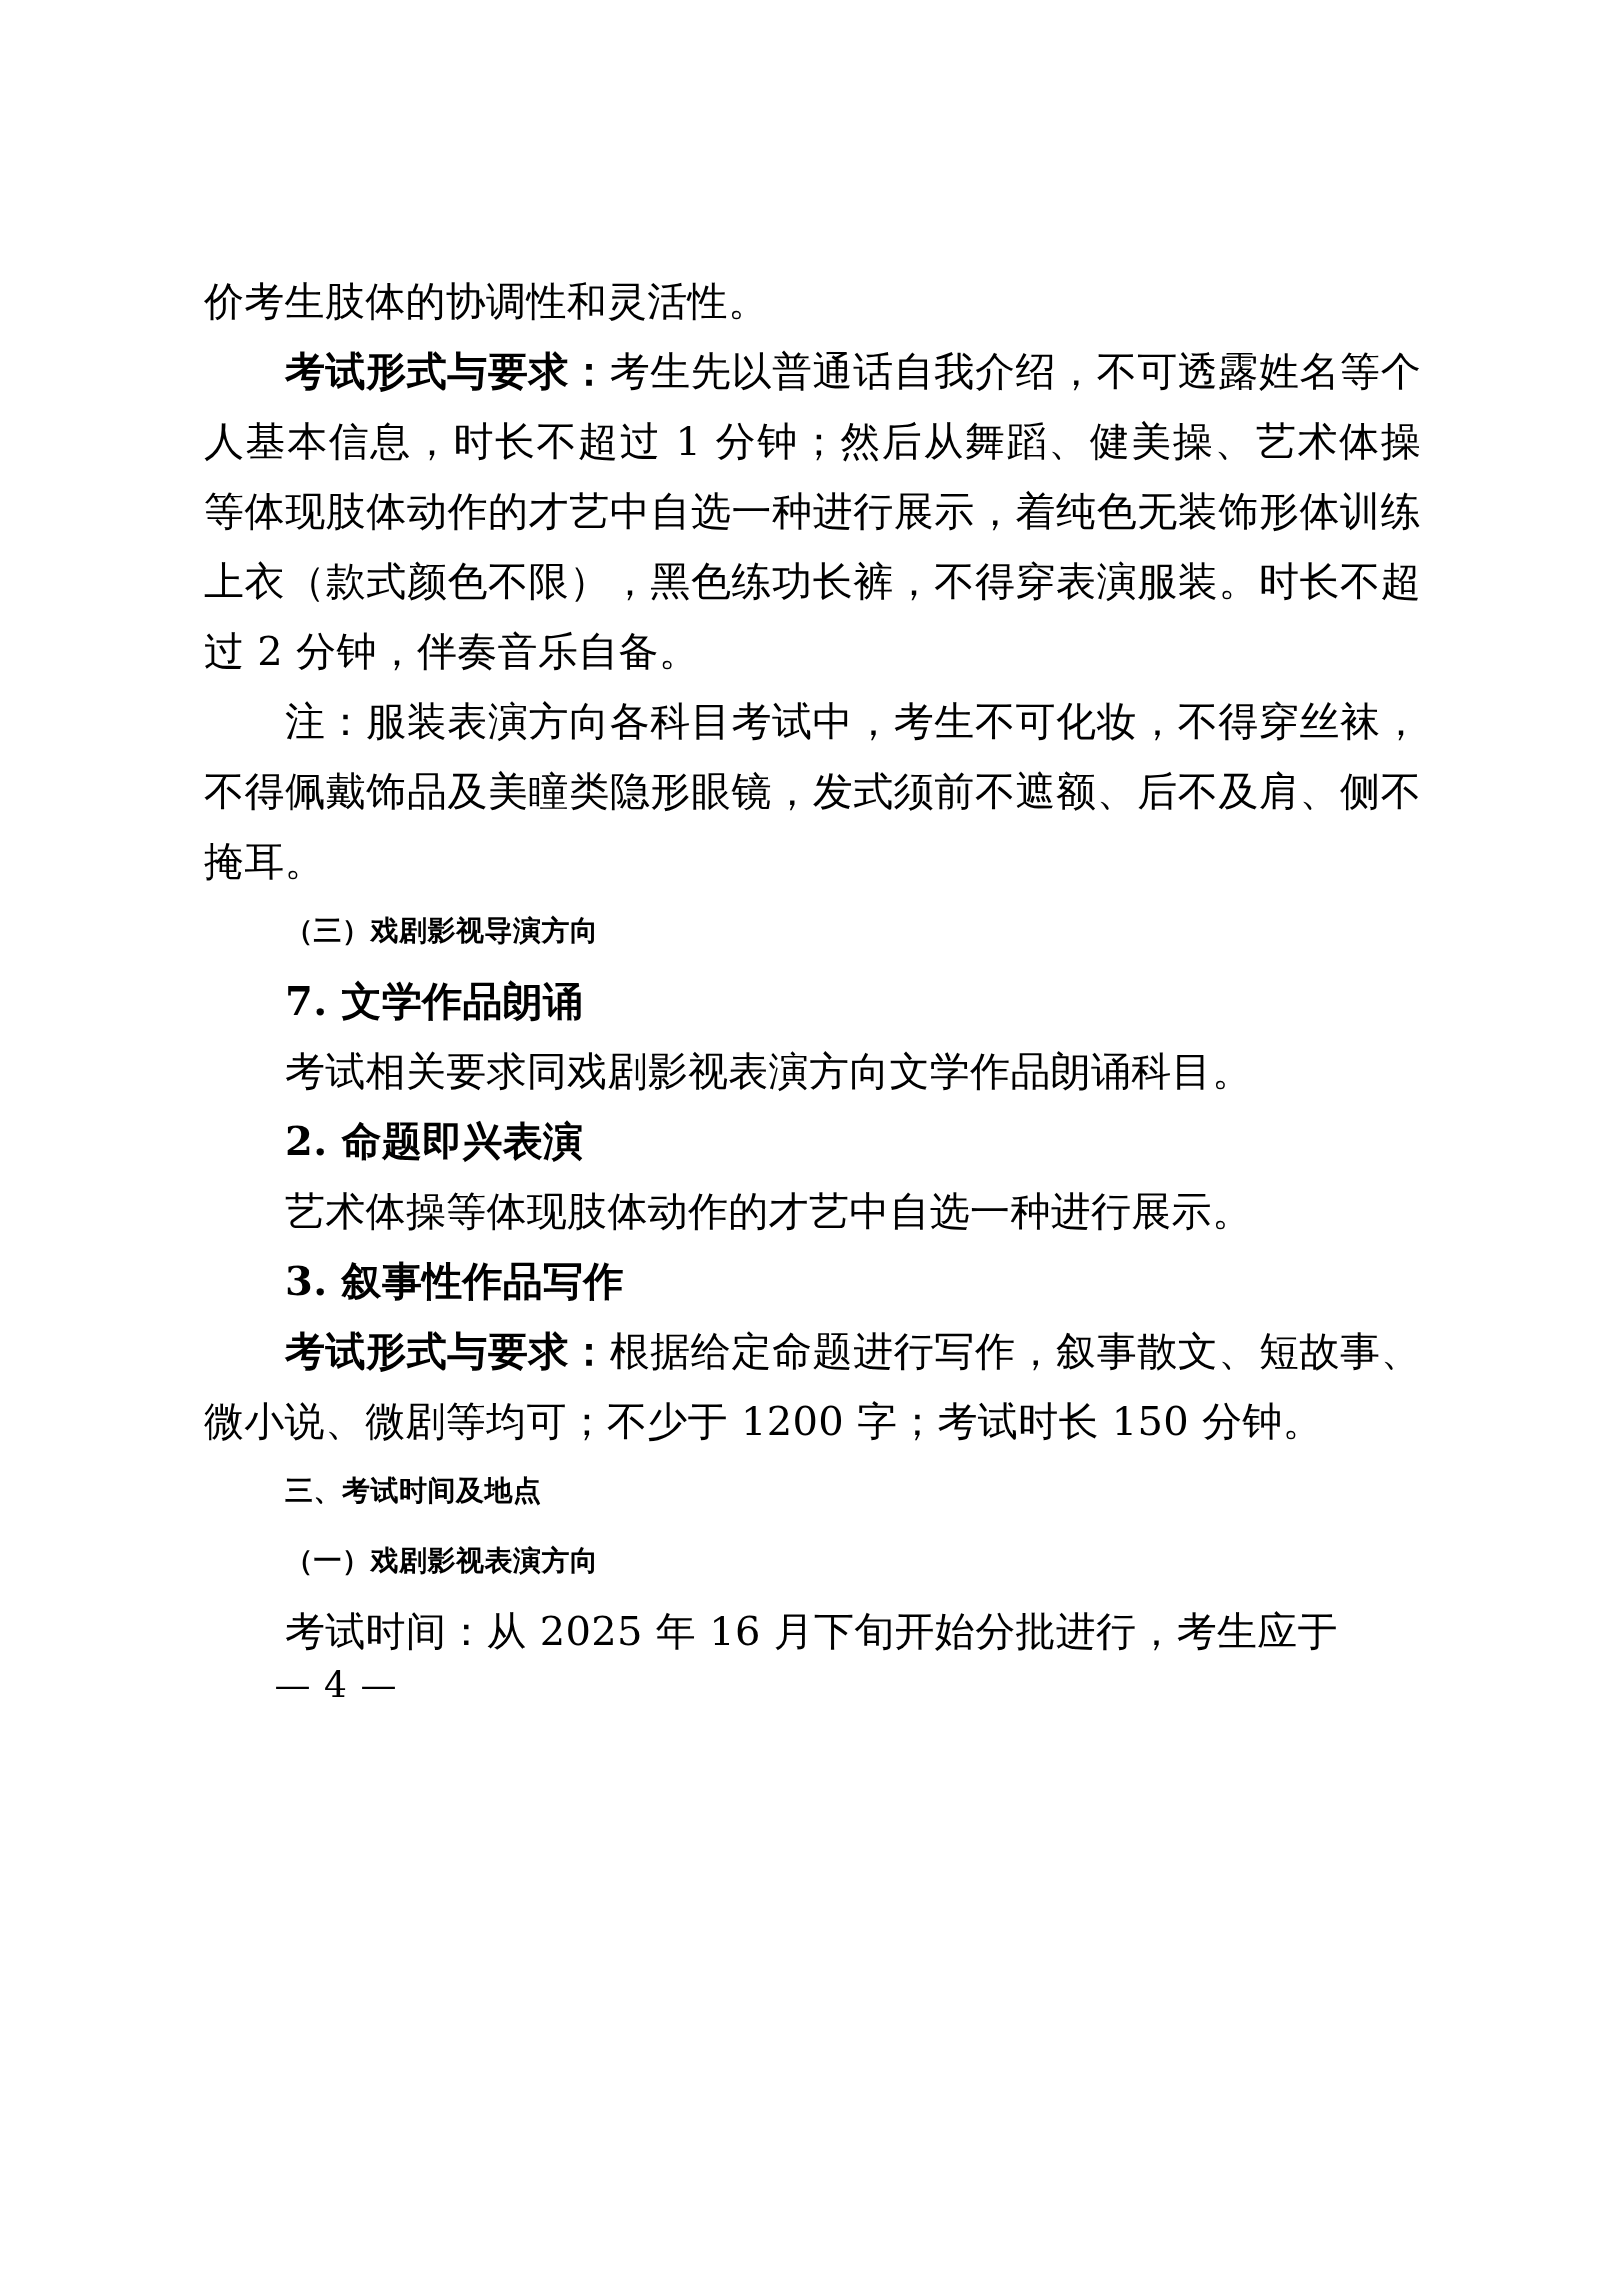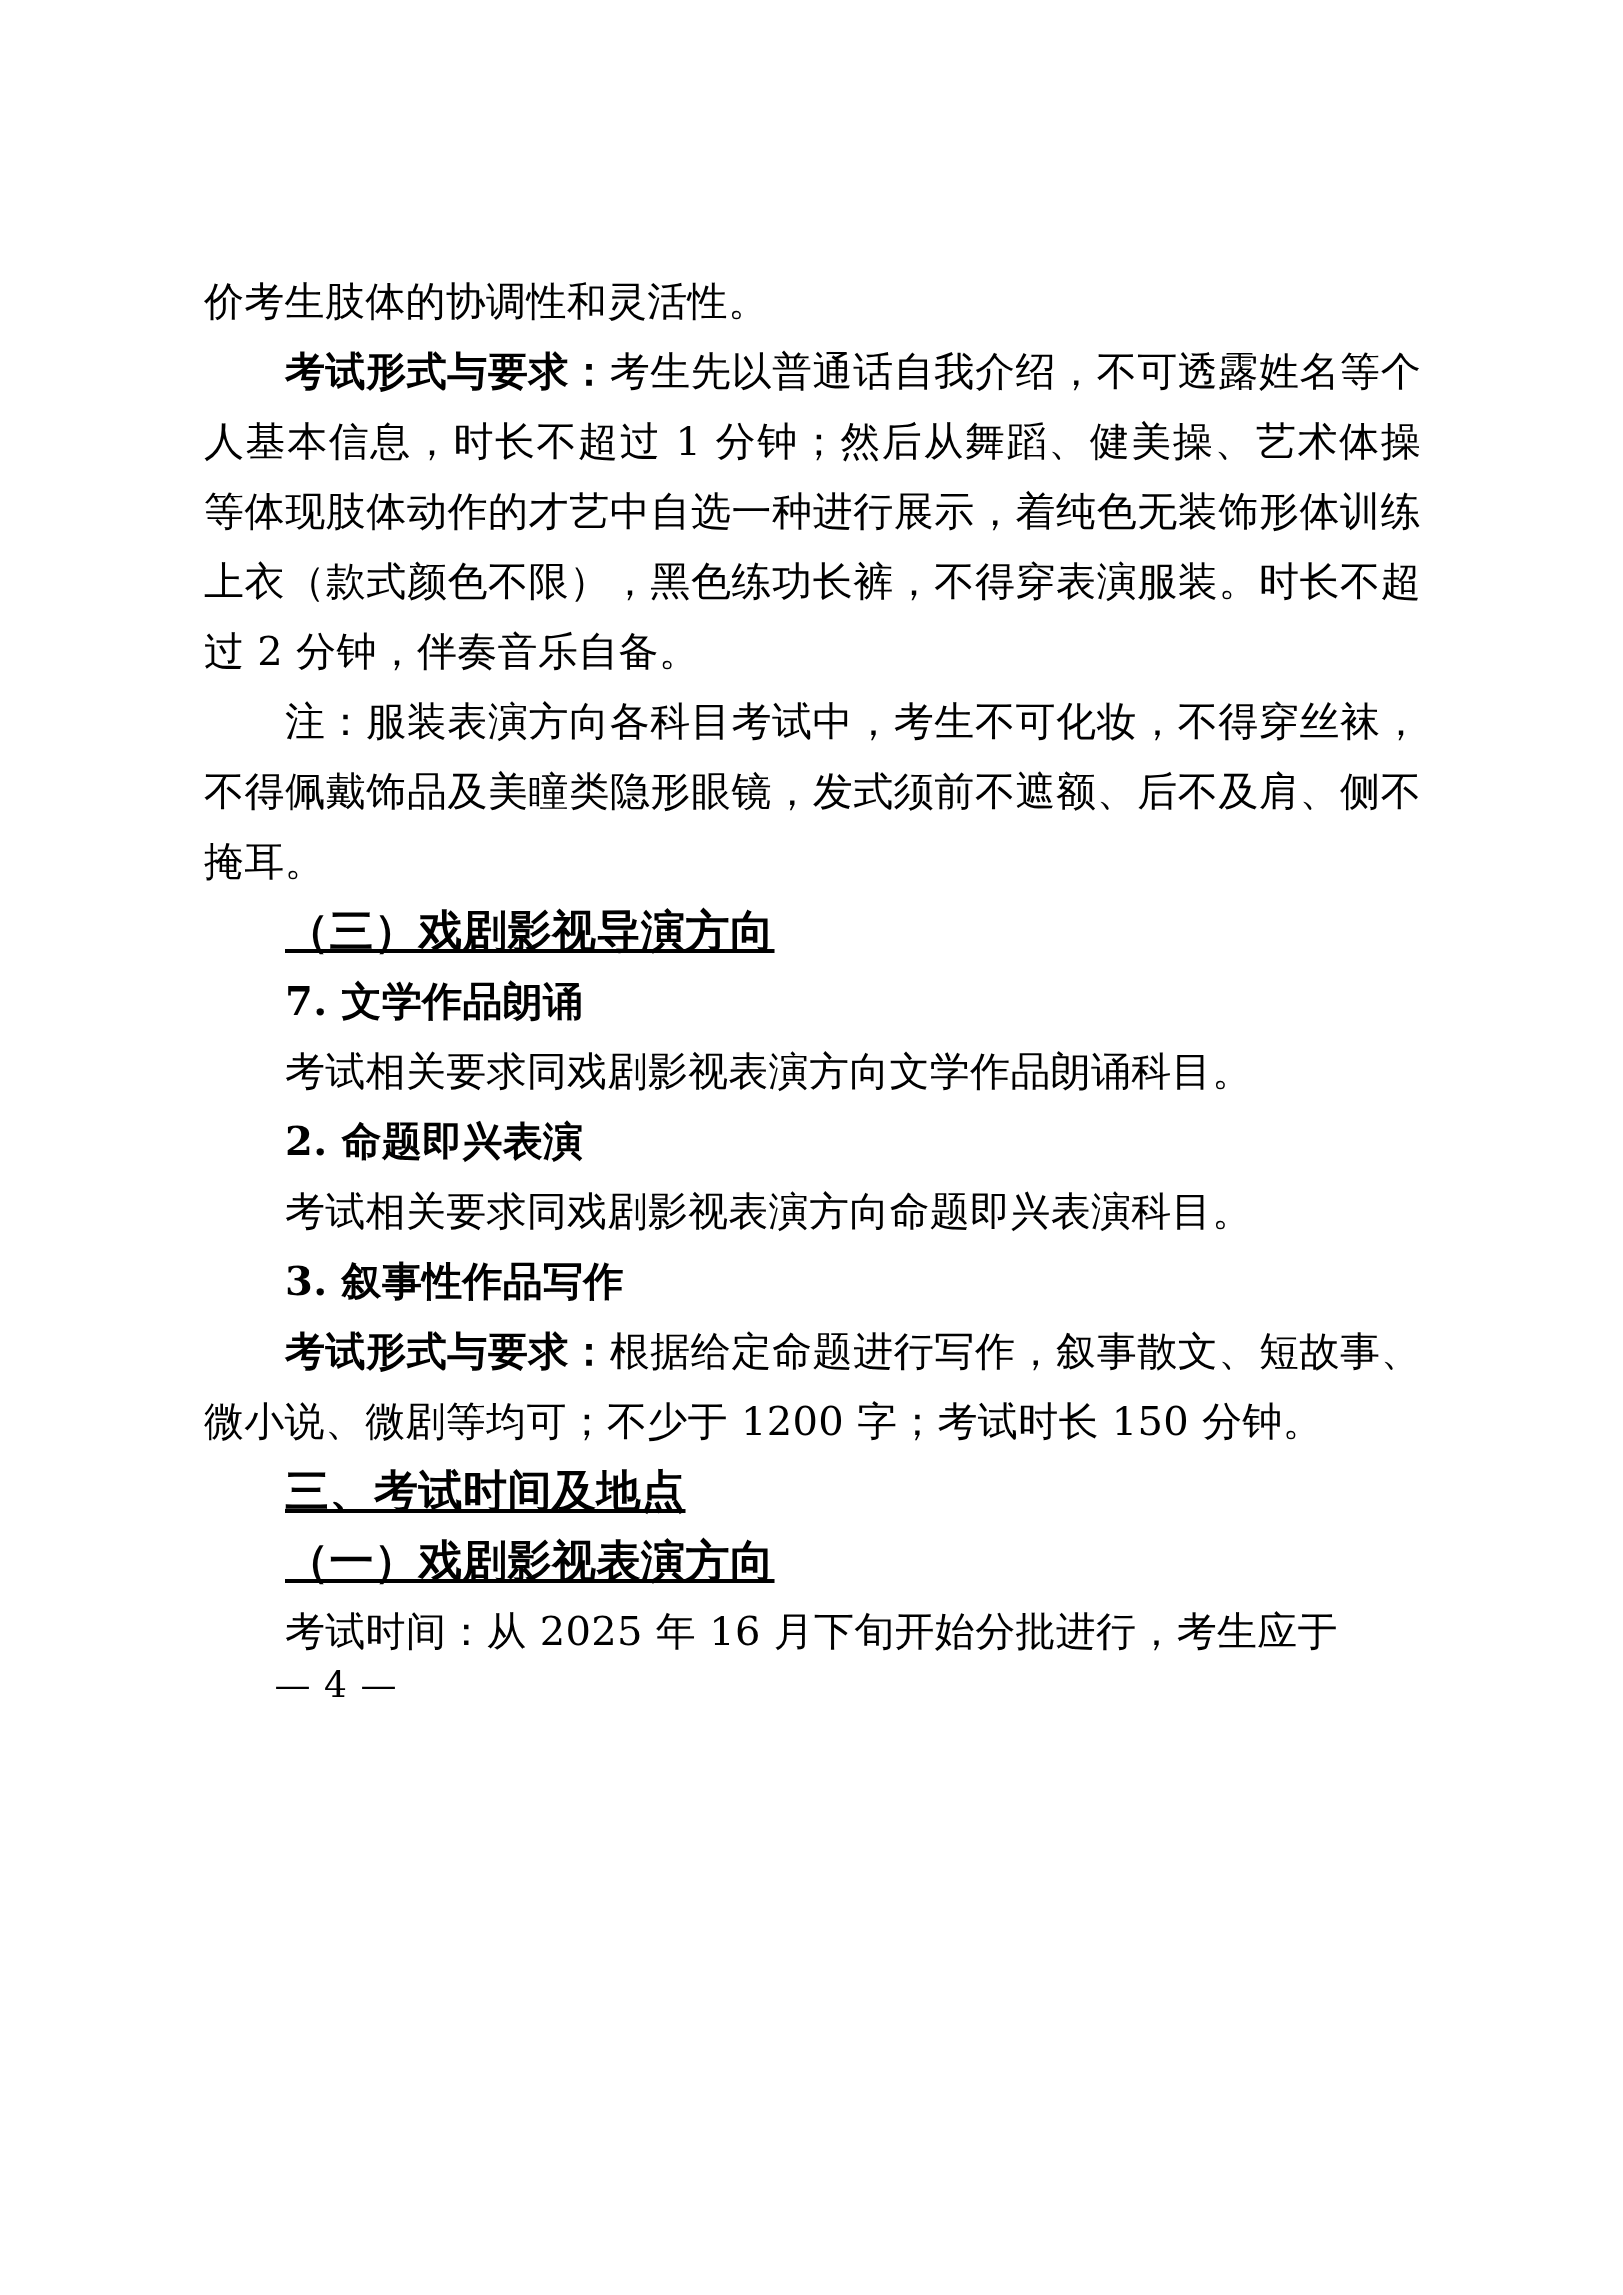--- a/index.html
+++ b/index.html
@@ -38,26 +38,25 @@
   }
   p.indent {
     text-indent: 81px;
   }
   .bold {
     font-weight: bold;
     font-family: "DejaVu Serif", "Liberation Serif", serif;
   }
   h3.head {
     margin: 0;
-    font-size: 44px;
+    font-size: 28px;
     line-height: 70px;
     font-weight: bold;
     text-indent: 81px;
     letter-spacing: 0.5px;
-    text-decoration: underline;
   }
   h4.subhead {
     margin: 0;
     font-size: 40px;
     line-height: 70px;
     font-weight: bold;
     text-indent: 81px;
     letter-spacing: 0.3px;
   }
   .page-number {
@@ -88,21 +87,21 @@
     <p class="para indent">注：服装表演方向各科目考试中，考生不可化妆，不得穿丝袜，不得佩戴饰品及美瞳类隐形眼镜，发式须前不遮额、后不及肩、侧不掩耳。</p>
 
     <h3 class="head">（三）戏剧影视导演方向</h3>
 
     <h4 class="subhead">7. 文学作品朗诵</h4>
 
     <p class="para indent">考试相关要求同戏剧影视表演方向文学作品朗诵科目。</p>
 
     <h4 class="subhead">2. 命题即兴表演</h4>
 
-    <p class="para indent">考试相关要求同戏剧影视表演方向命题即兴表演科目。</p>
+    <p class="para indent">艺术体操等体现肢体动作的才艺中自选一种进行展示。</p>
 
     <h4 class="subhead">3. 叙事性作品写作</h4>
 
 
     <p class="para indent"><span class="bold">考试形式与要求：</span><span>根据给定命题进行写作，叙事散文、短故事、微小说、微剧等均可；不少于 1200 字；考试时长 150 分钟。</span></p>
 
     <h3 class="head">三、考试时间及地点</h3>
 
     <h3 class="head">（一）戏剧影视表演方向</h3>
 

